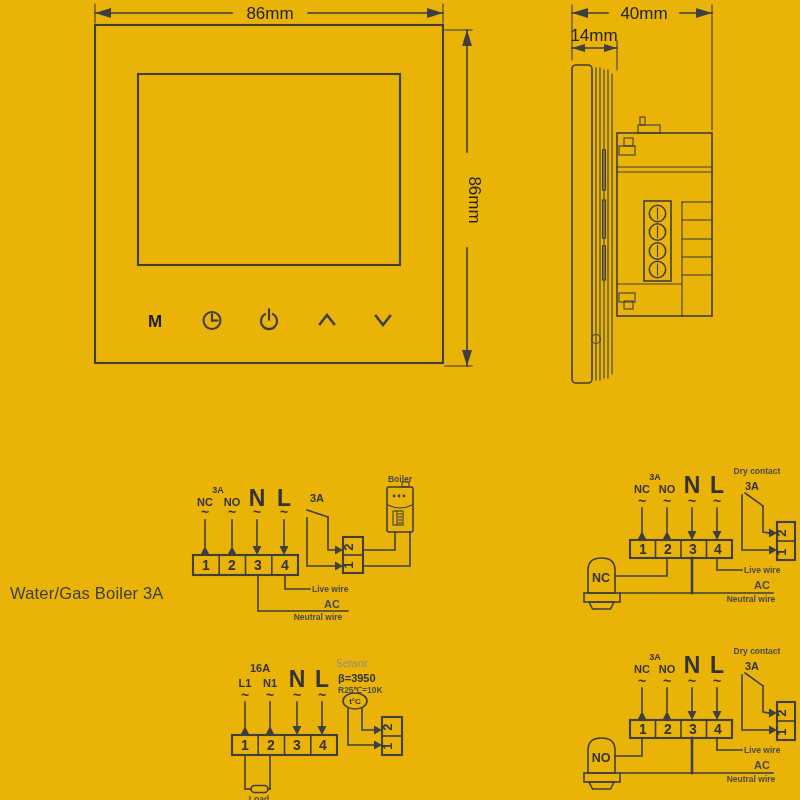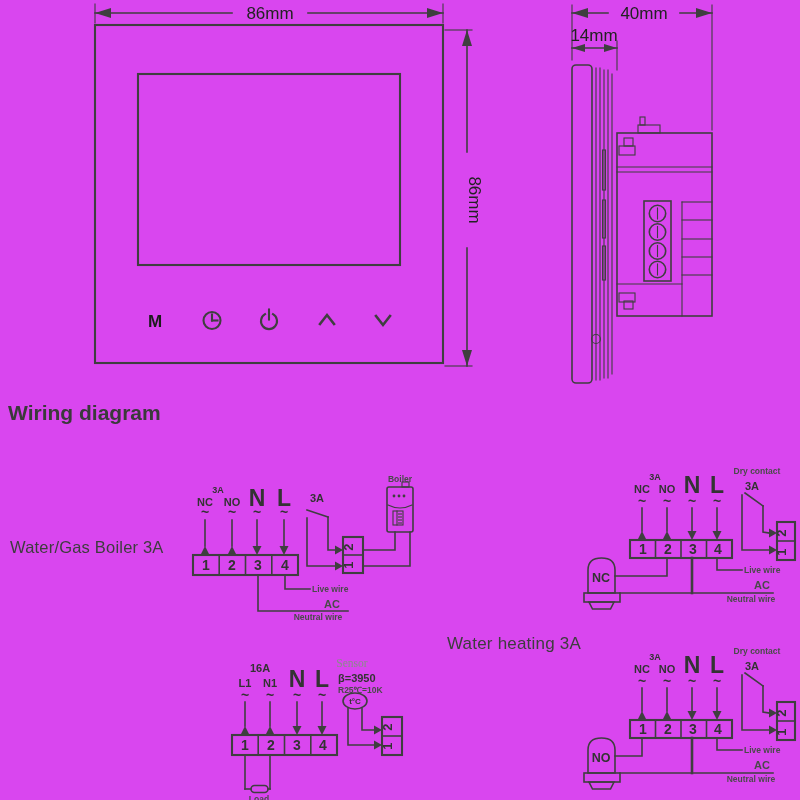--- a/index.html
+++ b/index.html
@@ -1,19 +1,19 @@
 <!DOCTYPE html>
 <html><head>
 <meta charset="utf-8">
 <style>
   html,body{margin:0;padding:0;background:#fff;}
-  #page{position:relative;width:800px;height:800px;background:#d946ef;overflow:hidden;
+  #page{position:relative;width:800px;height:800px;background:#eab308;overflow:hidden;
         font-family:"Liberation Sans",sans-serif;color:#333;}
   .abs{position:absolute;}
-  .caption{position:absolute;color:#3d3d3d;font-size:17px;letter-spacing:.2px;white-space:pre;}
+  .caption{position:absolute;color:#3d3d3d;font-size:17px;letter-spacing:.2px;white-space:pre;margin-top:46px;}
   .heading{position:absolute;color:#3a3a3a;font-size:21px;font-weight:bold;}
   svg{overflow:visible;}
   svg text{font-family:"Liberation Sans",sans-serif;fill:#333;}
   .s{stroke:#3f3f3f;fill:none;stroke-width:1.6;stroke-linecap:square;}
   .s1{stroke:#3f3f3f;fill:none;stroke-width:1.1;stroke-linecap:square;}
   .s2{stroke:#3f3f3f;fill:none;stroke-width:2.1;stroke-linecap:square;}
   .s3{stroke:#3f3f3f;fill:none;stroke-width:2.6;stroke-linecap:square;}
   .f{fill:#3f3f3f;stroke:none;}
   .t-9{font-size:9px;font-weight:bold;}
   .t-sm{font-size:11px;font-weight:bold;}
@@ -132,21 +132,20 @@
         <line class="s1" x1="152" y1="202" x2="182" y2="202"></line>
         <line class="s1" x1="152" y1="202" x2="152" y2="316"></line>
         <line class="s1" x1="152" y1="220" x2="182" y2="220"></line>
         <line class="s1" x1="152" y1="239" x2="182" y2="239"></line>
         <line class="s1" x1="152" y1="257" x2="182" y2="257"></line>
         <line class="s1" x1="152" y1="275" x2="182" y2="275"></line>
       </g>
     </g>
   </svg>
 
-  <div class="heading" style="left:8px;top:401px">Wiring diagram</div>
 
   <div class="caption" style="left:10px;top:538px;font-size:16.5px">Water/Gas Boiler 3A</div>
 
   <svg class="abs" style="left:185px;top:460px" width="245" height="175" viewBox="0 0 245 175">
     <text class="t-9" x="33" y="33" text-anchor="middle">3A</text>
     <text class="t-sm" x="20" y="46" text-anchor="middle">NC</text>
     <text class="t-sm" x="47" y="46" text-anchor="middle">NO</text>
     <text class="t-lg" x="72" y="46" text-anchor="middle">N</text>
     <text class="t-lg" x="99" y="46" text-anchor="middle">L</text>
     <text class="t-tld" x="20" y="57" text-anchor="middle">~</text>
@@ -208,21 +207,20 @@
       <path class="s1" d="M203,45 Q215,51 227,45"></path>
       <rect class="s1" x="208" y="51" width="10" height="14"></rect>
       <line class="s1" x1="212" y1="51" x2="212" y2="65"></line>
       <line class="s1" x1="213.5" y1="54" x2="216.5" y2="54"></line>
       <line class="s1" x1="213.5" y1="57" x2="216.5" y2="57"></line>
       <line class="s1" x1="213.5" y1="60" x2="216.5" y2="60"></line>
       <line class="s1" x1="213.5" y1="63" x2="216.5" y2="63"></line>
     </g>
   </svg>
 
-  <div class="caption" style="left:447px;top:634px">Water heating 3A</div>
 
   <svg class="abs" style="left:575px;top:460px" width="225" height="165" viewBox="0 0 225 165">
     <text class="t-9" x="80" y="20" text-anchor="middle">3A</text>
     <text class="t-sm" x="67" y="33" text-anchor="middle">NC</text>
     <text class="t-sm" x="92" y="33" text-anchor="middle">NO</text>
     <text class="t-lg" x="117" y="33" text-anchor="middle">N</text>
     <text class="t-lg" x="142" y="33" text-anchor="middle">L</text>
     <text class="t-tld" x="67" y="46" text-anchor="middle">~</text>
     <text class="t-tld" x="92" y="46" text-anchor="middle">~</text>
     <text class="t-tld" x="117" y="46" text-anchor="middle">~</text>

